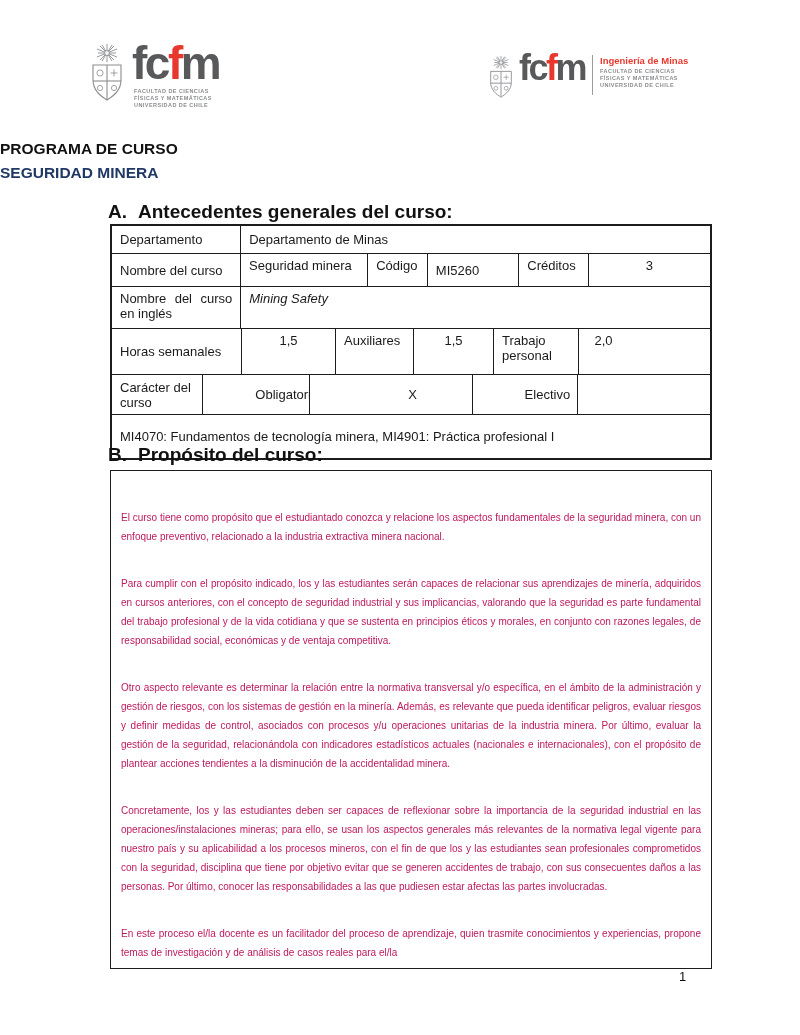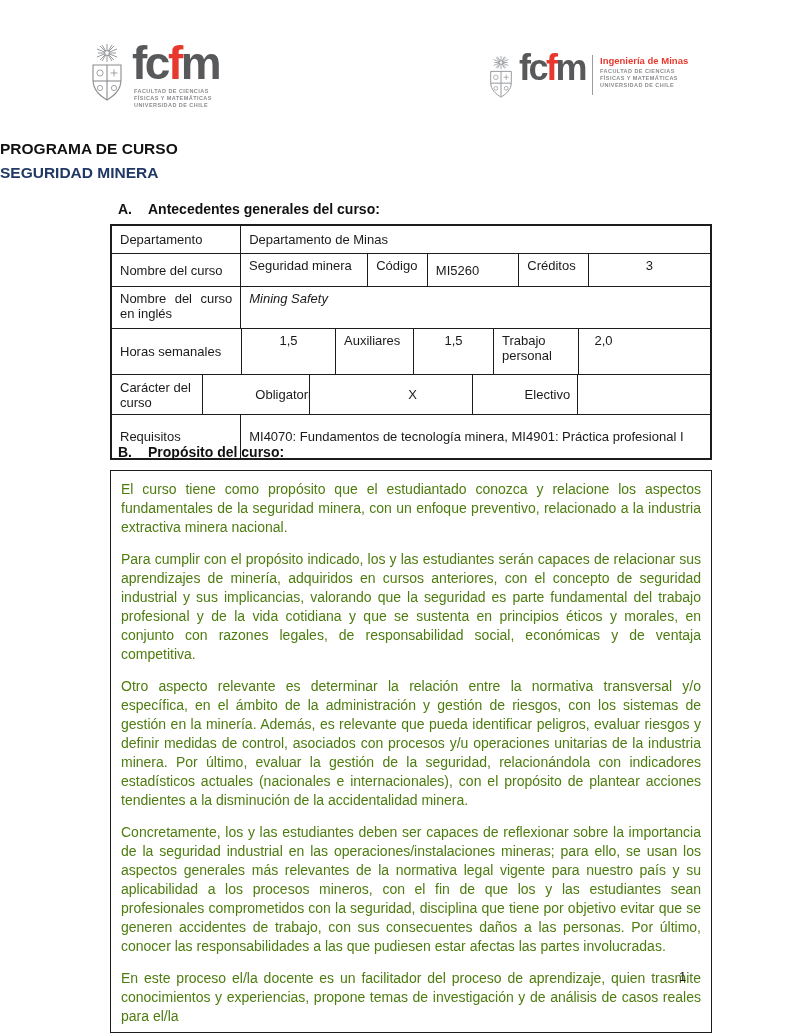--- a/index.html
+++ b/index.html
@@ -25,21 +25,21 @@
   .vdivider { width:1px; height:40px; background:#9a9c9e; margin:2px 7px 0 7px; }
   .deptcol { padding-top:2px; }
   .dept-name { color:#e8382d; font-weight:bold; font-size:9.5px; margin-bottom:2px; }
   .deptcol .caption { margin-top:2px; }
 
   
   .title-block { position:absolute; top:140px; left:0; width:800px; text-align:left; }
   .title-main { font-size:15.5px; font-weight:bold; color:#111; }
   .title-sub  { font-size:15.5px; font-weight:bold; color:#1f3864; margin-top:6px; }
 
-  .section-heading { position:absolute; left:118px; font-size:14px; font-weight:bold; color:#111; }
+  .section-heading { position:absolute; left:108px; font-size:19px; font-weight:bold; color:#111; }
   .sec-a { top:201px; }
   .sec-b { top:444px; }
   .sec-label { display:inline-block; width:30px; }
 
   
   .ctable { position:absolute; left:110px; top:224px; width:602px; border:2px solid #1c1c1c; background:#fff; }
   .trow { display:flex; border-bottom:1px solid #1c1c1c; }
   .trow:last-child { border-bottom:none; }
   .tcell {
     border-right:1px solid #1c1c1c; padding:3px 8px; font-size:13px;
@@ -50,22 +50,23 @@
   .tcell.ctr { justify-content:center; text-align:center; }
   .tcell.ital { font-style:italic; }
   .tcell.just { text-align:justify; }
 
   
   .purpose-box {
     position:absolute; left:110px; top:470px; width:602px; min-height:458px;
     border:1.5px solid #1c1c1c; padding:9px 10px 6px 10px; background:#fff;
   }
   .purpose-box p {
-    font-size:14px; line-height:19px; text-align:justify; color:#4d7c0f;
+    font-size:10px; line-height:19px; text-align:justify; color:#be185d;
     margin-bottom:13px;
+    margin-top:28px;
   }
   .purpose-box p:last-child { margin-bottom:0; }
 
   .page-number { position:absolute; left:679px; top:969px; font-size:13px; color:#111; }
 
   .shield-svg { flex:0 0 auto; }
 </style>
 </head>
 <body>
 
@@ -180,21 +181,20 @@
       <div class="tcell top ctr" style="width:49px;">2,0</div>
     </div>
     <div class="trow" style="min-height:40px;gap:44px;">
       <div class="tcell" style="width:130px;">Carácter del curso</div>
       <div class="tcell" style="width:86px;">Obligatorio</div>
       <div class="tcell ctr" style="width:172px;">X</div>
       <div class="tcell" style="width:85px;">Electivo</div>
       <div class="tcell" style="width:125px;"></div>
     </div>
     <div class="trow" style="min-height:43px;">
-      <div class="tcell" style="width:130px;">Requisitos</div>
       <div class="tcell" style="width:472px;">MI4070: Fundamentos de tecnología minera, MI4901: Práctica profesional I</div>
     </div>
   </div>
 
   <div class="section-heading sec-b">
     <span class="sec-label">B.</span><span>Propósito del curso:</span>
   </div>
 
   <div class="purpose-box">
     <p>El curso tiene como propósito que el estudiantado conozca y relacione los aspectos fundamentales de la seguridad minera, con un enfoque preventivo, relacionado a la industria extractiva minera nacional.</p>

